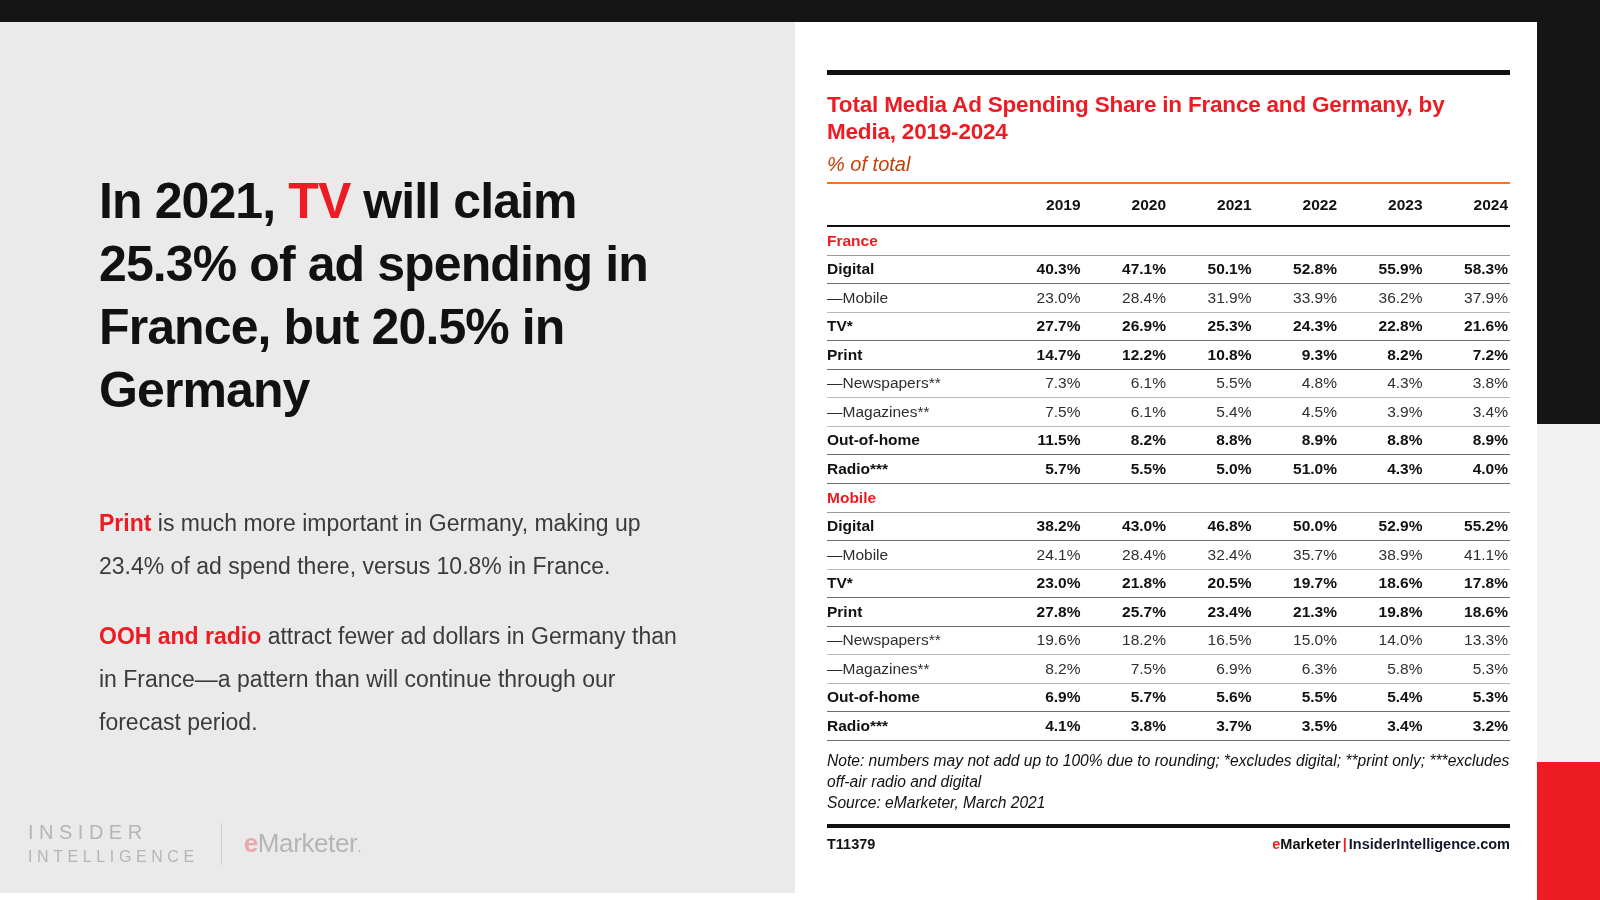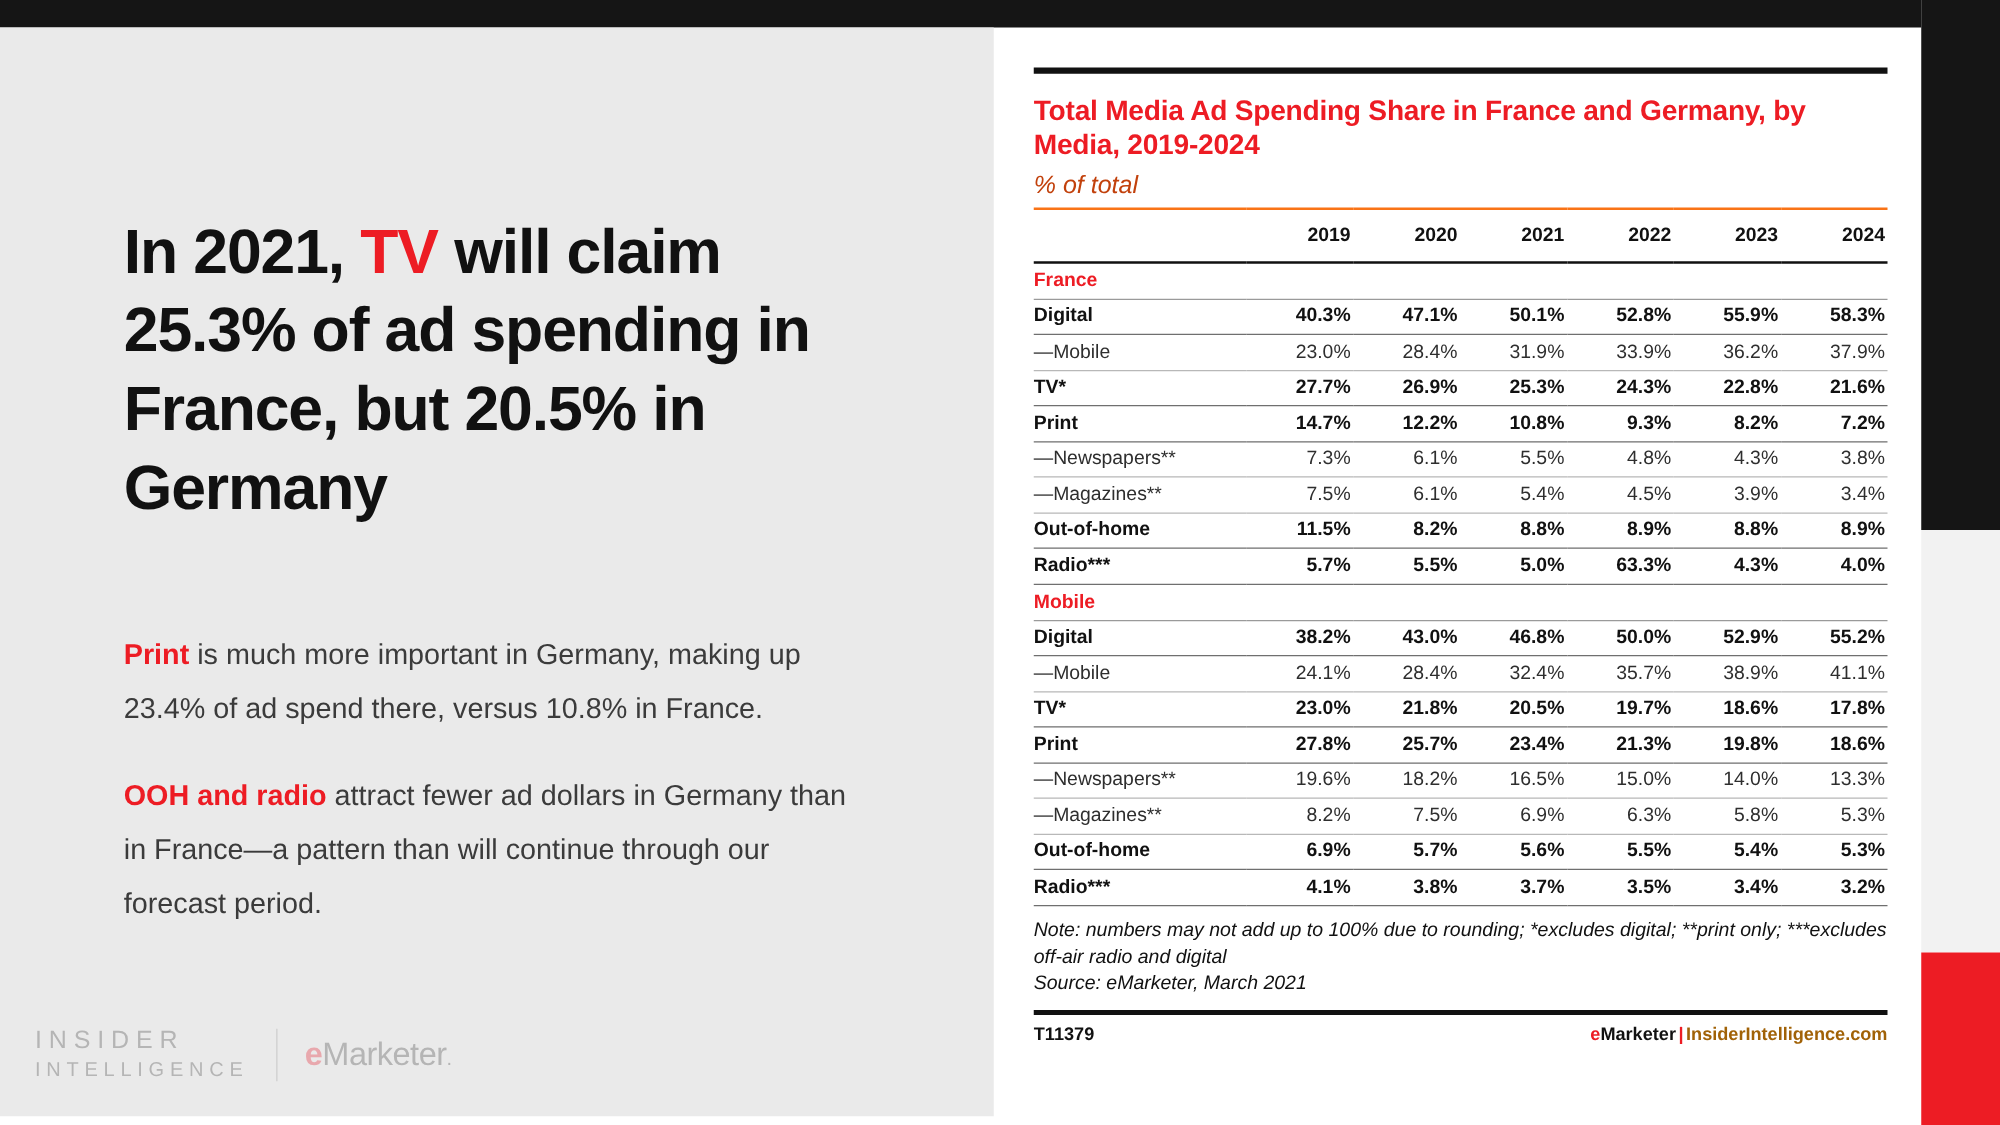--- a/index.html
+++ b/index.html
@@ -116,21 +116,21 @@
     font-size: 26px;
     color: #8a8a8a;
     letter-spacing: -0.4px;
   }
   .logo-emarketer .e { color: #e8737d; font-weight: bold; }
   .logo-emarketer .dot { font-size: 16px; }
 
   
   .chart-panel {
     position: absolute;
-    left: 827px; top: 54px;
+    left: 827px; top: 70px;
     width: 683px;
   }
   .rule-thick-top {
     height: 5px;
     background: #111111;
     margin-bottom: 16px;
   }
   .chart-title {
     font-size: 22.5px;
     line-height: 27px;
@@ -217,21 +217,21 @@
     align-items: baseline;
     margin-top: 8px;
     font-size: 14.5px;
     font-weight: bold;
   }
   .chart-footer .fid { color: #111111; }
   .chart-footer .fbrand { white-space: nowrap; }
   .chart-footer .fbrand .e { color: #ed1c24; }
   .chart-footer .fbrand .mk { color: #111111; }
   .chart-footer .fbrand .pipe { color: #ed1c24; padding: 0 2px; }
-  .chart-footer .fbrand .site { color: #a16207; }
+  .chart-footer .fbrand .site { color: #0f172a; }
 </style>
 </head>
 <body>
 
 <div id="slide">
 
   <div class="top-bar"></div>
   <div class="right-bar-black"></div>
   <div class="right-bar-gray"></div>
   <div class="right-bar-red"></div>
@@ -339,21 +339,21 @@
             <td>8.8%</td>
             <td>8.9%</td>
             <td>8.8%</td>
             <td>8.9%</td>
           </tr>
           <tr class="main last-in-region">
             <td class="c-label">Radio***</td>
             <td>5.7%</td>
             <td>5.5%</td>
             <td>5.0%</td>
-            <td>63.3%</td>
+            <td>51.0%</td>
             <td>4.3%</td>
             <td>4.0%</td>
           </tr>
           <tr class="region">
             <td class="c-label" colspan="7">Mobile</td>
           </tr>
           <tr class="main">
             <td class="c-label">Digital</td>
             <td>38.2%</td>
             <td>43.0%</td>

